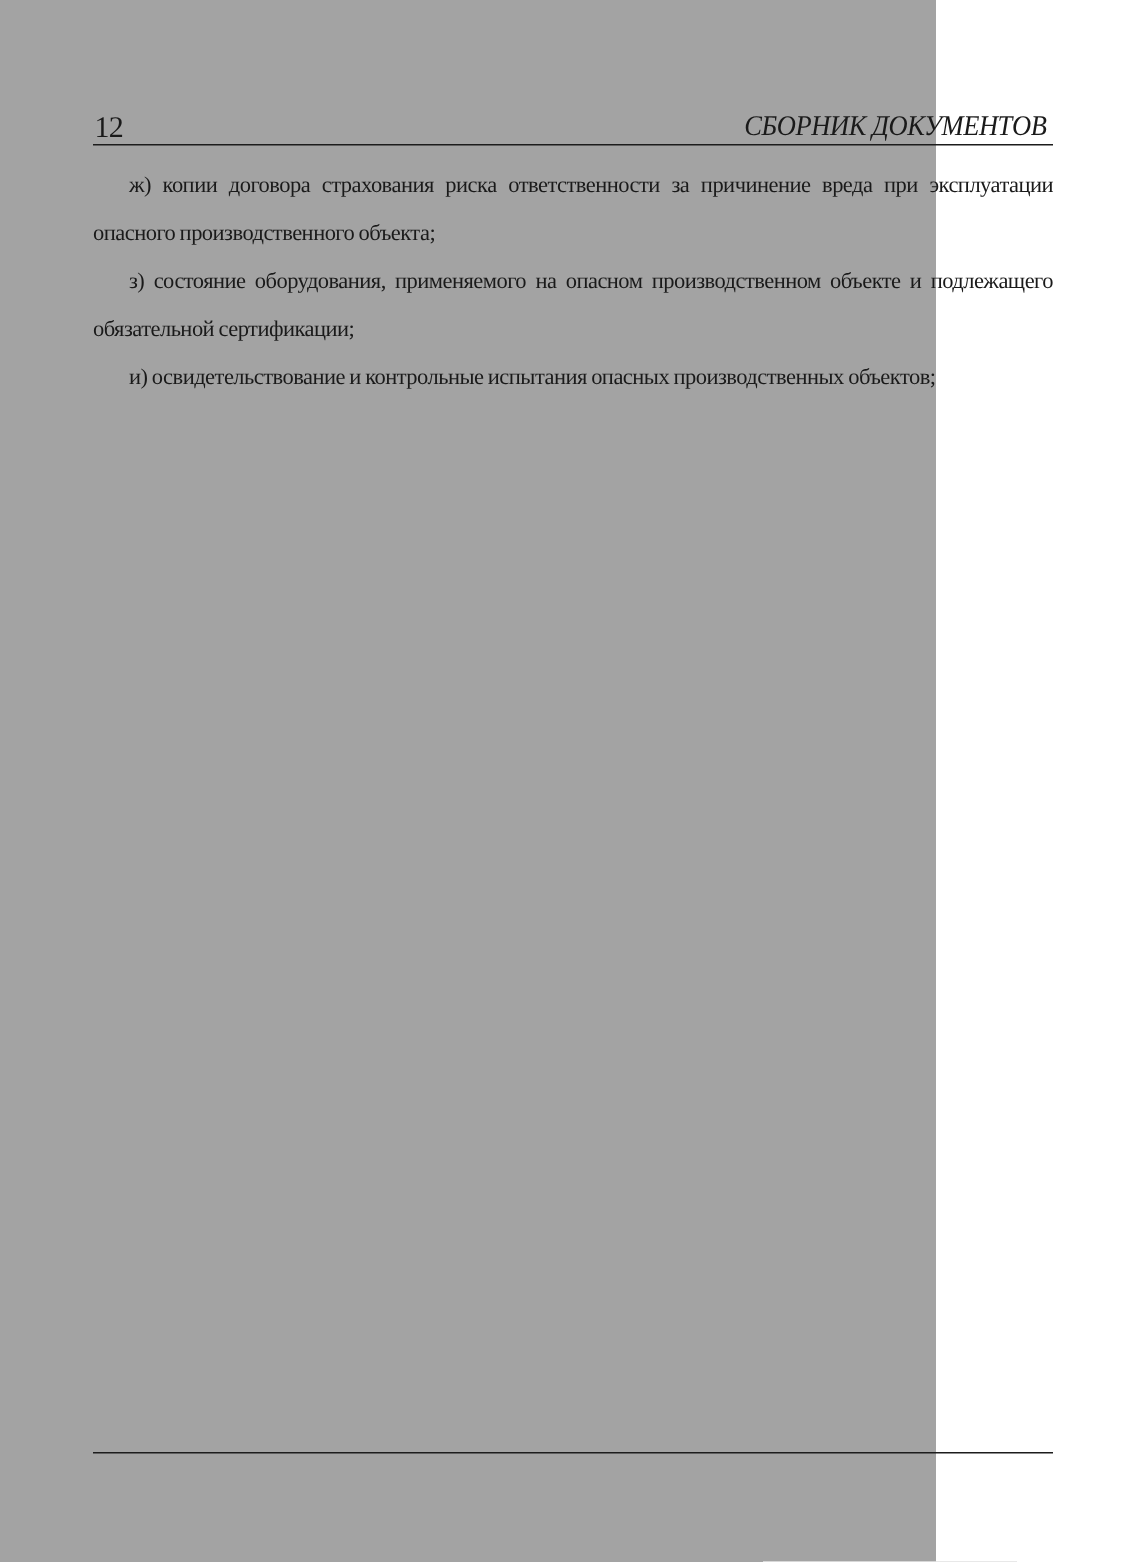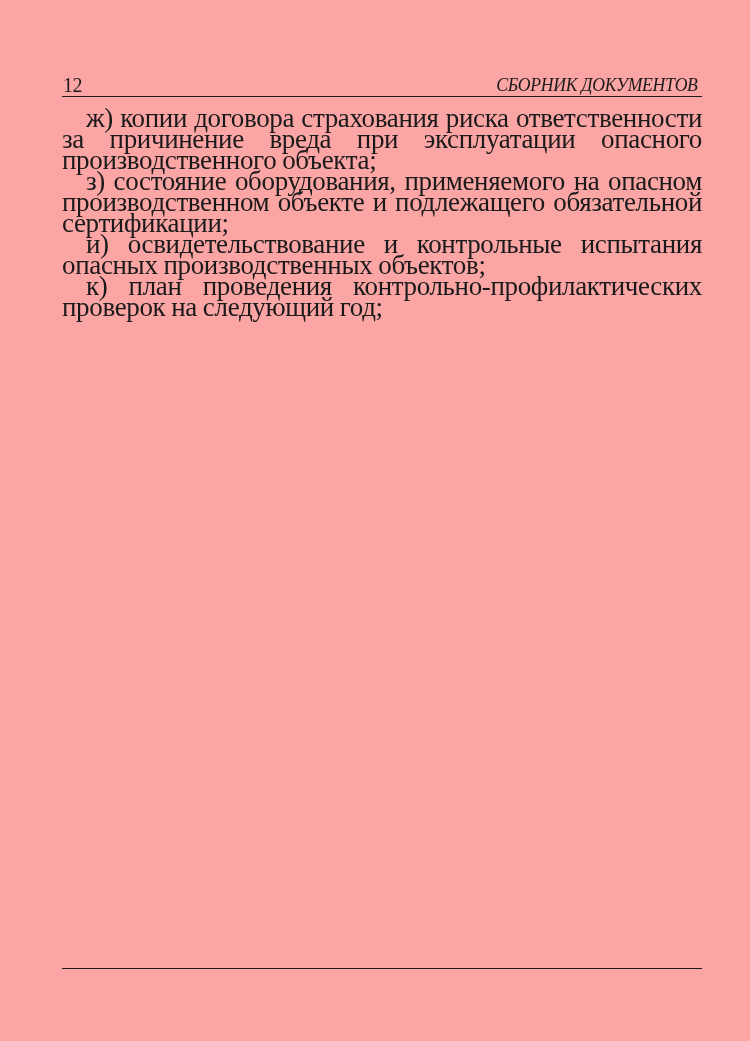--- a/index.html
+++ b/index.html
@@ -11,22 +11,22 @@
       width: 750px;
       height: 1041px;
       position: relative;
       overflow: hidden;
       font-family: "Liberation Serif", "DejaVu Serif", serif;
       color: #1a1a1a;
     }
     .page {
       position: absolute;
       left: 0; top: 0;
-      width: 750px; height: 1041px;
-      background: #fca5a5;
+      width: 624px; height: 1041px;
+      background: #a3a3a3;
     }
     .running-head {
       position: absolute;
       left: 62px;
       top: 74px;
       width: 640px;
       height: 22px;
       border-bottom: 1.6px solid #1c1c1c;
     }
     .page-number {
@@ -50,22 +50,22 @@
       transform-origin: right center;
     }
     .body-text {
       position: absolute;
       left: 62px;
       top: 108px;
       width: 640px;
     }
     .para {
       margin: 0;
-      font-size: 27px;
-      line-height: 21px;
+      font-size: 15px;
+      line-height: 32px;
       text-align: justify;
       text-indent: 24px;
       hyphens: manual;
       letter-spacing: -0.35px;
       word-spacing: -0.5px;
     }
     .bottom-rule {
       position: absolute;
       left: 62px;
       top: 968px;
@@ -81,18 +81,17 @@
 
   <div class="running-head">
     <span class="page-number">12</span>
     <span class="book-title">СБОРНИК ДОКУМЕНТОВ</span>
   </div>
 
   <div class="body-text">
     <p class="para">ж) копии договора страхования риска ответственности за при­чинение вреда при эксплуатации опасного производственного объекта;</p>
     <p class="para">з) состояние оборудования, применяемого на опасном про­изводственном объекте и подлежащего обязательной сертифика­ции;</p>
     <p class="para">и) освидетельствование и контрольные испытания опасных производственных объектов;</p>
-    <p class="para">к) план проведения контрольно-профилактических проверок на следующий год;</p>
   </div>
 
   <div class="bottom-rule"></div>
 
 </div>
 
 </body></html>

